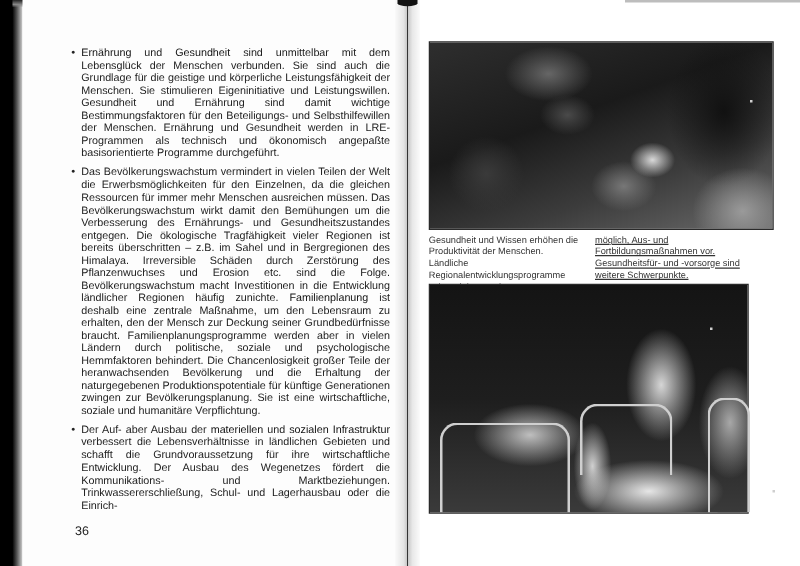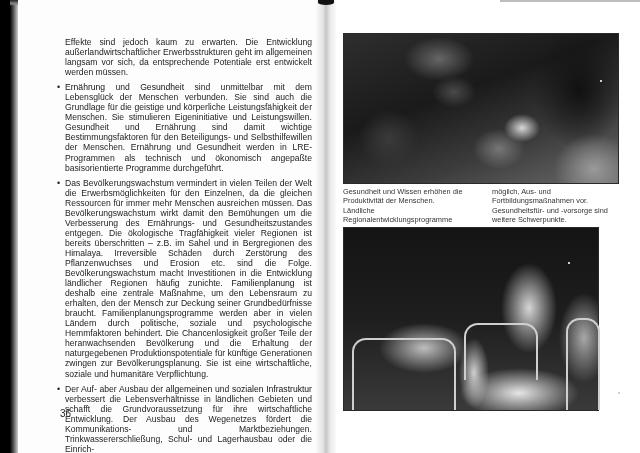--- a/index.html
+++ b/index.html
@@ -41,21 +41,21 @@
     text-align: justify;
   }
   .body-text p { margin: 0 0 5px 0; }
   .bullet { position: relative; padding-left: 0; }
   .bullet .dot {
     position: absolute; left: -8px; top: 0; font-size: 9px; color: #222;
   }
   .bullet p { margin: 0 0 5px 0; }
   b { font-weight: normal; color: #111; }
   .page-number {
-    position: absolute; left: 60px; top: 408px; font-size: 10px; color: #222;
+    position: absolute; left: 60px; top: 420px; font-size: 10px; color: #222;
   }
   .photo {
     position: absolute; border: 1px solid #2a2a2a;
   }
   .photo-top {
     left: 343px; top: 33px; width: 274px; height: 149px;
     background:
       radial-gradient(ellipse 22px 16px at 110px 58px, #4a4a4a 0%, rgba(0,0,0,0) 100%),
       radial-gradient(ellipse 30px 30px at 45px 105px, #3a3a3a 0%, rgba(0,0,0,0) 100%),
       radial-gradient(ellipse 18px 14px at 178px 94px, #d9d9d9 0%, rgba(217,217,217,0) 100%),
@@ -76,51 +76,50 @@
       linear-gradient(180deg, #141414 0%, #1e1e1e 50%, #3a3a3a 100%);
   }
   .crib-rail {
     position: absolute; border: 2px solid #cfcfcf; border-bottom: none; border-radius: 14px 14px 0 0;
   }
   .caption {
     position: absolute; top: 187px; width: 125px;
     font-size: 7.4px; line-height: 9.4px; color: #333;
   }
   .caption-left { left: 343px; }
-  .caption-right { left: 492px; width: 135px; }
+  .caption-right { left: 476px; width: 135px; text-decoration: underline; }
   .speck { position: absolute; background: #cfcfcf; width: 2px; height: 2px; }
 </style>
 </head>
 <body>
 
 <div class="scan-left-edge"></div>
 <div class="scan-top-left"></div>
 
 <div class="page-left"></div>
 <div class="gutter"></div>
 <div class="gutter-top"></div>
 <div class="page-right"></div>
 <div class="scan-top-right"></div>
 
 <div class="body-text">
-  <p>Effekte sind jedoch kaum zu erwarten. Die Entwicklung außerlandwirtschaftlicher Erwerbsstrukturen geht im allgemeinen langsam vor sich, da entsprechende Potentiale erst entwickelt werden müssen.</p>
 
   <div class="bullet">
     <span class="dot">•</span>
     <p><b>Ernährung</b><span> und </span><b>Gesundheit</b><span> sind unmittelbar mit dem Lebensglück der Menschen verbunden. Sie sind auch die Grundlage für die geistige und körperliche Leistungsfähigkeit der Menschen. Sie stimulieren Eigeninitiative und Leistungswillen. Gesundheit und Ernährung sind damit wichtige Bestimmungsfaktoren für den Beteiligungs- und Selbsthilfewillen der Menschen. Ernährung und Gesundheit werden in LRE-Programmen als technisch und ökonomisch angepaßte basisorientierte Programme durchgeführt.</span></p>
   </div>
 
   <div class="bullet">
     <span class="dot">•</span>
     <p><span>Das Bevölkerungswachstum vermindert in vielen Teilen der Welt die Erwerbsmöglichkeiten für den Einzelnen, da die gleichen Ressourcen für immer mehr Menschen ausreichen müssen. Das Bevölkerungswachstum wirkt damit den Bemühungen um die Verbesserung des Ernährungs- und Gesundheitszustandes entgegen. Die ökologische Tragfähigkeit vieler Regionen ist bereits überschritten – z.B. im Sahel und in Bergregionen des Himalaya. Irreversible Schäden durch Zerstörung des Pflanzenwuchses und Erosion etc. sind die Folge. Bevölkerungswachstum macht Investitionen in die Entwicklung ländlicher Regionen häufig zunichte. </span><b>Familienplanung</b><span> ist deshalb eine zentrale Maßnahme, um den Lebensraum zu erhalten, den der Mensch zur Deckung seiner Grundbedürfnisse braucht. Familienplanungsprogramme werden aber in vielen Ländern durch politische, soziale und psychologische Hemmfaktoren behindert. Die Chancenlosigkeit großer Teile der heranwachsenden Bevölkerung und die Erhaltung der naturgegebenen Produktionspotentiale für künftige Generationen zwingen zur Bevölkerungsplanung. Sie ist eine wirtschaftliche, soziale und humanitäre Verpflichtung.</span></p>
   </div>
 
   <div class="bullet">
     <span class="dot">•</span>
-    <p><span>Der Auf- aber Ausbau der </span><b>allgemeinen</b><span> und </span><b>sozialen Infrastruktur</b><span> verbessert die Lebensverhältnisse in ländlichen Gebieten und schafft die Grundvoraussetzung für ihre wirtschaftliche Entwicklung. Der Ausbau des Wegenetzes fördert die Kommunikations- und Marktbeziehungen. Trinkwassererschließung, Schul- und Lagerhausbau oder die Einrich-</span></p>
+    <p><span>Der Auf- aber Ausbau der </span><b>materiellen</b><span> und </span><b>sozialen Infrastruktur</b><span> verbessert die Lebensverhältnisse in ländlichen Gebieten und schafft die Grundvoraussetzung für ihre wirtschaftliche Entwicklung. Der Ausbau des Wegenetzes fördert die Kommunikations- und Marktbeziehungen. Trinkwassererschließung, Schul- und Lagerhausbau oder die Einrich-</span></p>
   </div>
 </div>
 
 <div class="page-number">36</div>
 
 <div class="photo photo-top" title="Two people drinking from a can and bottle under trees"></div>
 
 <div class="caption caption-left">Gesundheit und Wissen erhöhen die Produktivität der Menschen. Ländliche Regionalentwicklungsprogramme sehen daher, wo immer</div>
 <div class="caption caption-right">möglich, Aus- und Fortbildungsmaßnahmen vor. Gesundheitsfür- und -vorsorge sind weitere Schwerpunkte.</div>
 

